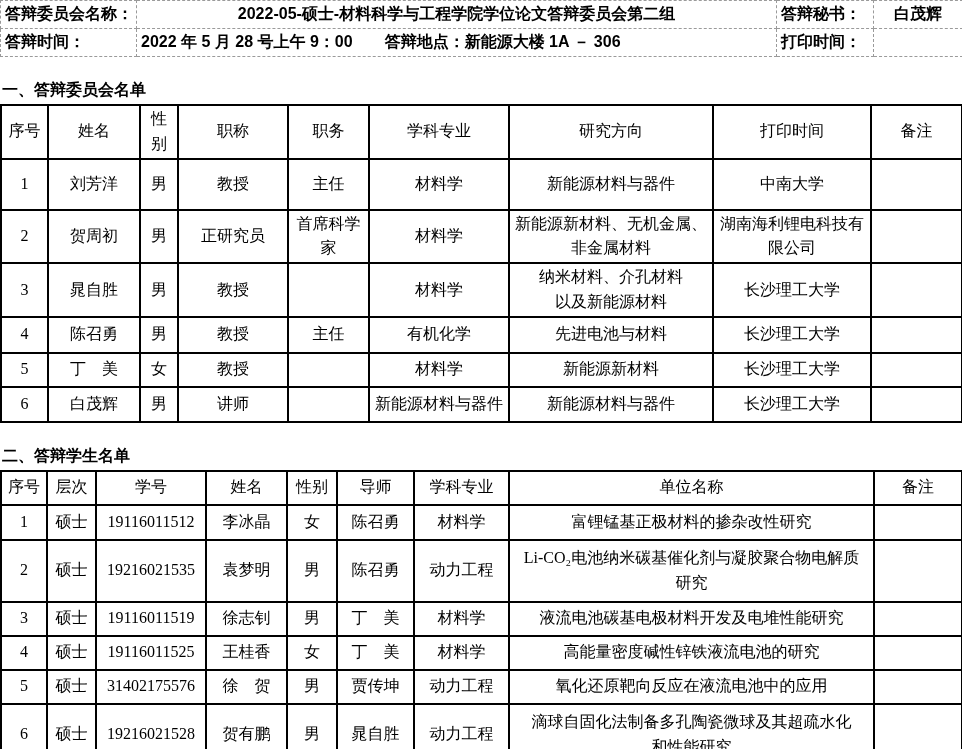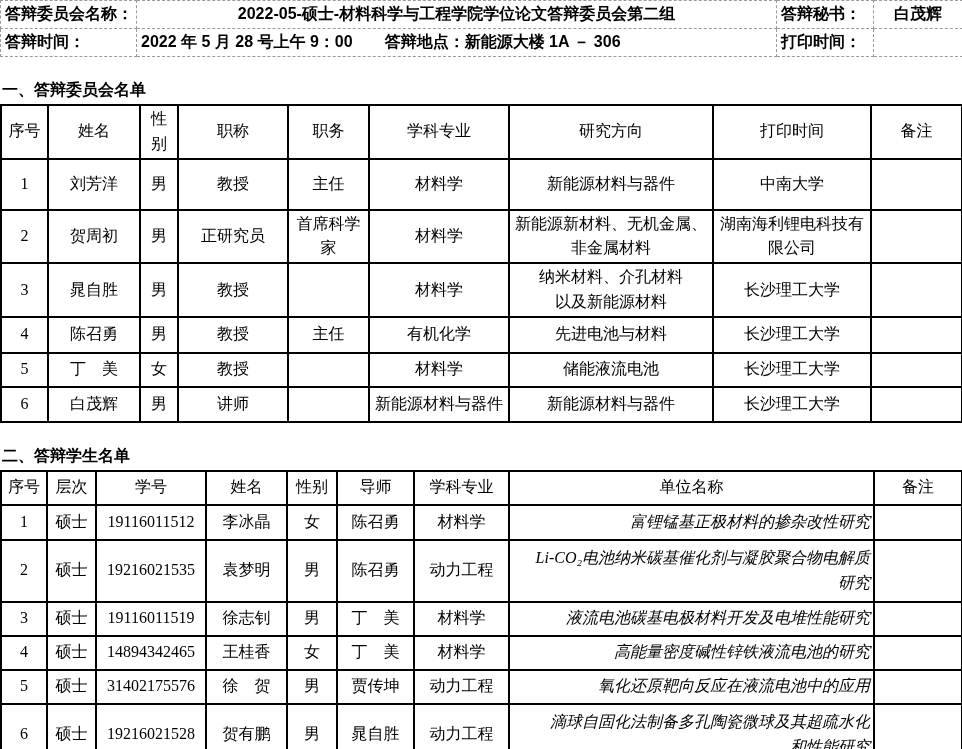--- a/index.html
+++ b/index.html
@@ -37,21 +37,21 @@
   }
   table.grid th, table.grid td {
     border: 2px solid #000;
     font-size: 16px; font-weight: normal; color: #000;
     text-align: center; vertical-align: middle;
     padding: 1px 3px;
     white-space: pre-line;
     overflow: hidden;
     line-height: 1.55;
   }
-  table.grid td.left { text-align: right; font-style: italic; }
+  table.grid td.left { text-align: center; }
 </style>
 </head>
 <body>
 
 <div class="sheet">
 
   <table class="meta">
     <colgroup>
         <col style="width:136px">
         <col style="width:640px">
@@ -145,21 +145,21 @@
       <td>长沙理工大学</td>
       <td></td>
     </tr>
     <tr style="height:34px">
       <td>5</td>
       <td>丁　美</td>
       <td>女</td>
       <td>教授</td>
       <td></td>
       <td>材料学</td>
-      <td>储能液流电池</td>
+      <td>新能源新材料</td>
       <td>长沙理工大学</td>
       <td></td>
     </tr>
     <tr style="height:35px">
       <td>6</td>
       <td>白茂辉</td>
       <td>男</td>
       <td>讲师</td>
       <td></td>
       <td>新能源材料与器件</td>
@@ -226,21 +226,21 @@
       <td>徐志钊</td>
       <td>男</td>
       <td>丁　美</td>
       <td>材料学</td>
       <td class="left">液流电池碳基电极材料开发及电堆性能研究</td>
       <td></td>
     </tr>
     <tr style="height:34px">
       <td>4</td>
       <td>硕士</td>
-      <td>14894342465</td>
+      <td>19116011525</td>
       <td>王桂香</td>
       <td>女</td>
       <td>丁　美</td>
       <td>材料学</td>
       <td class="left">高能量密度碱性锌铁液流电池的研究</td>
       <td></td>
     </tr>
     <tr style="height:34px">
       <td>5</td>
       <td>硕士</td>

